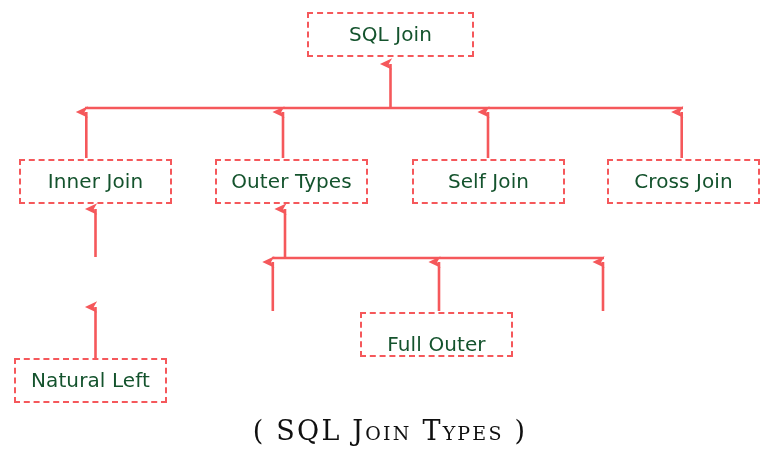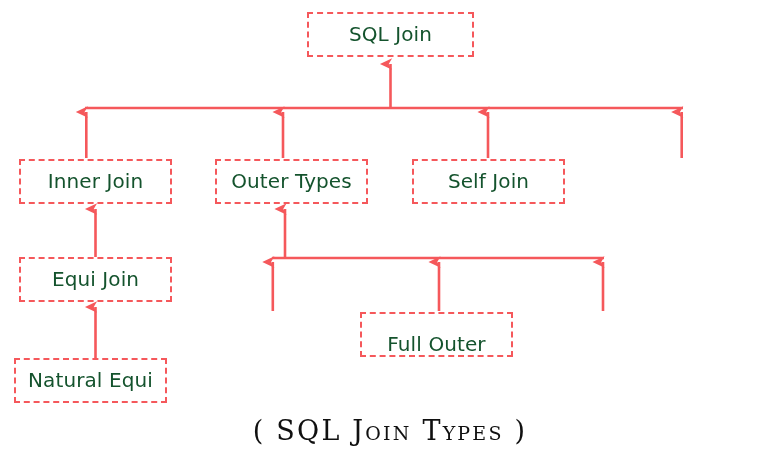--- a/index.html
+++ b/index.html
@@ -102,30 +102,30 @@
   </div>
 
   <div class="node" style="left:215px; top:159px; width:153px; height:45px;">
     <span class="node-label">Outer Types</span>
   </div>
 
   <div class="node" style="left:412px; top:159px; width:153px; height:45px;">
     <span class="node-label">Self Join</span>
   </div>
 
+  <div class="node" style="left:607px; top:159px; width:153px; height:45px;">
+    <span class="node-label">Cross Join</span>
+  </div>
 
-  <div class="node" style="left:19px; top:257px; width:153px; height:45px;">
-    <span class="node-label">Equi Join</span>
-  </div>
 
 
   <div class="node" style="left:360px; top:312px; width:153px; height:45px;align-items:flex-end;">
     <span class="node-label">Full Outer</span>
   </div>
 
 
   <div class="node" style="left:14px; top:358px; width:153px; height:45px;">
-    <span class="node-label">Natural Equi</span>
+    <span class="node-label">Natural Left</span>
   </div>
 
   <div id="caption">( SQL Join Types )</div>
 
 </div>
 
 </body></html>

